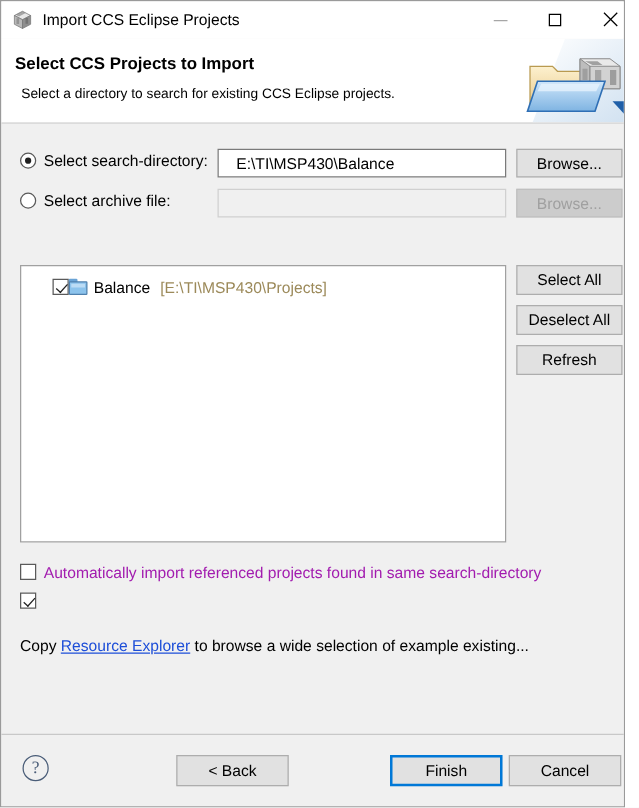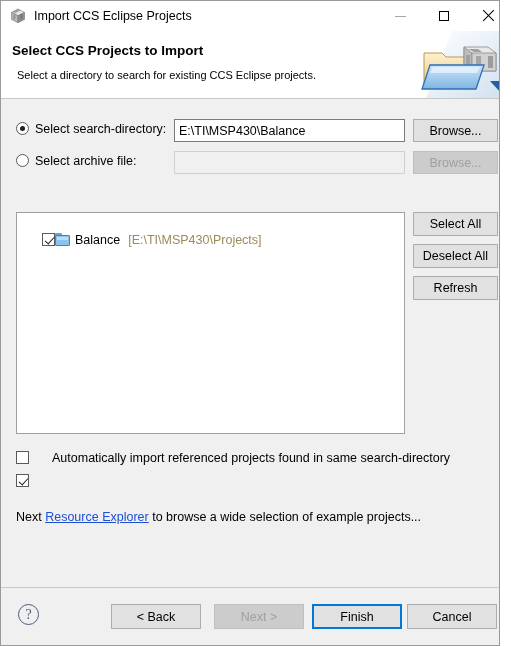--- a/index.html
+++ b/index.html
@@ -157,21 +157,21 @@
   
   .textfield {
     position: absolute;
     box-sizing: border-box;
     background: #ffffff;
     border: 1px solid #7a7a7a;
     font-size: 12.5px;
     color: #000000;
     display: flex;
     align-items: center;
-    padding-left: 4px;
+    padding-left: 14px;
     overflow: hidden;
     white-space: nowrap;
   }
   .textfield.disabled {
     background: #f0f0f0;
     border: 1px solid #d0d0d0;
     color: #a0a0a0;
   }
 
   
@@ -212,21 +212,21 @@
     box-sizing: border-box;
     background: #ffffff;
     border: 1px solid #a0a0a0;
     overflow: hidden;
   }
   .list-item {
     display: flex;
     align-items: center;
     height: 19px;
     padding-left: 25px;
-    margin-top: 17px;
+    margin-top: 7px;
   }
   .proj-name {
     font-size: 12.5px;
     color: #000000;
     margin-left: 5px;
     white-space: nowrap;
   }
   .proj-path {
     font-size: 12.5px;
     color: #9c8a5a;
@@ -246,23 +246,23 @@
   .checkbox.checked::after {
     content: "";
     position: absolute;
     left: 3.5px; top: 0.5px;
     width: 4px; height: 8px;
     border: solid #202020;
     border-width: 0 1.6px 1.6px 0;
     transform: rotate(42deg);
   }
   .cb-label {
-    margin-left: 23px;
-    font-size: 12.5px;
-    color: #000000;
+    margin-left: 6px;
+    font-size: 12.5px;
+    color: #a21caf;
     white-space: nowrap;
   }
 
   
   .folder-ico {
     width: 15px; height: 13px;
     position: relative;
     flex: none;
   }
   .folder-ico .tab {
@@ -427,25 +427,24 @@
 
     <div class="row" style="left:15px; top:352px;">
       <div class="checkbox"></div>
       <div class="cb-label">Automatically import referenced projects found in same search-directory</div>
     </div>
     <div class="row" style="left:15px; top:375px;">
       <div class="checkbox checked"></div>
     </div>
 
     <div class="linkline" style="left:15px; top:411px;">
-      <span>Next </span><a>Resource Explorer</a><span> to browse a wide selection of example projects...</span>
+      <span>Copy </span><a>Resource Explorer</a><span> to browse a wide selection of example existing...</span>
     </div>
 
     <div class="footer-sep"></div>
     <div class="help-icon">?</div>
 
-    <div class="btn" style="left:110px; top:505px; width:90px; height:25px;text-align:right;">&lt; Back</div>
-    <div class="btn disabled" style="left:213px; top:505px; width:90px; height:25px;">Next &gt;</div>
+    <div class="btn" style="left:140px; top:505px; width:90px; height:25px;text-align:right;">&lt; Back</div>
     <div class="btn default" style="left:311px; top:505px; width:90px; height:25px;">Finish</div>
     <div class="btn" style="left:406px; top:505px; width:90px; height:25px;">Cancel</div>
 
   </div>
 </div>
 
 </body></html>

